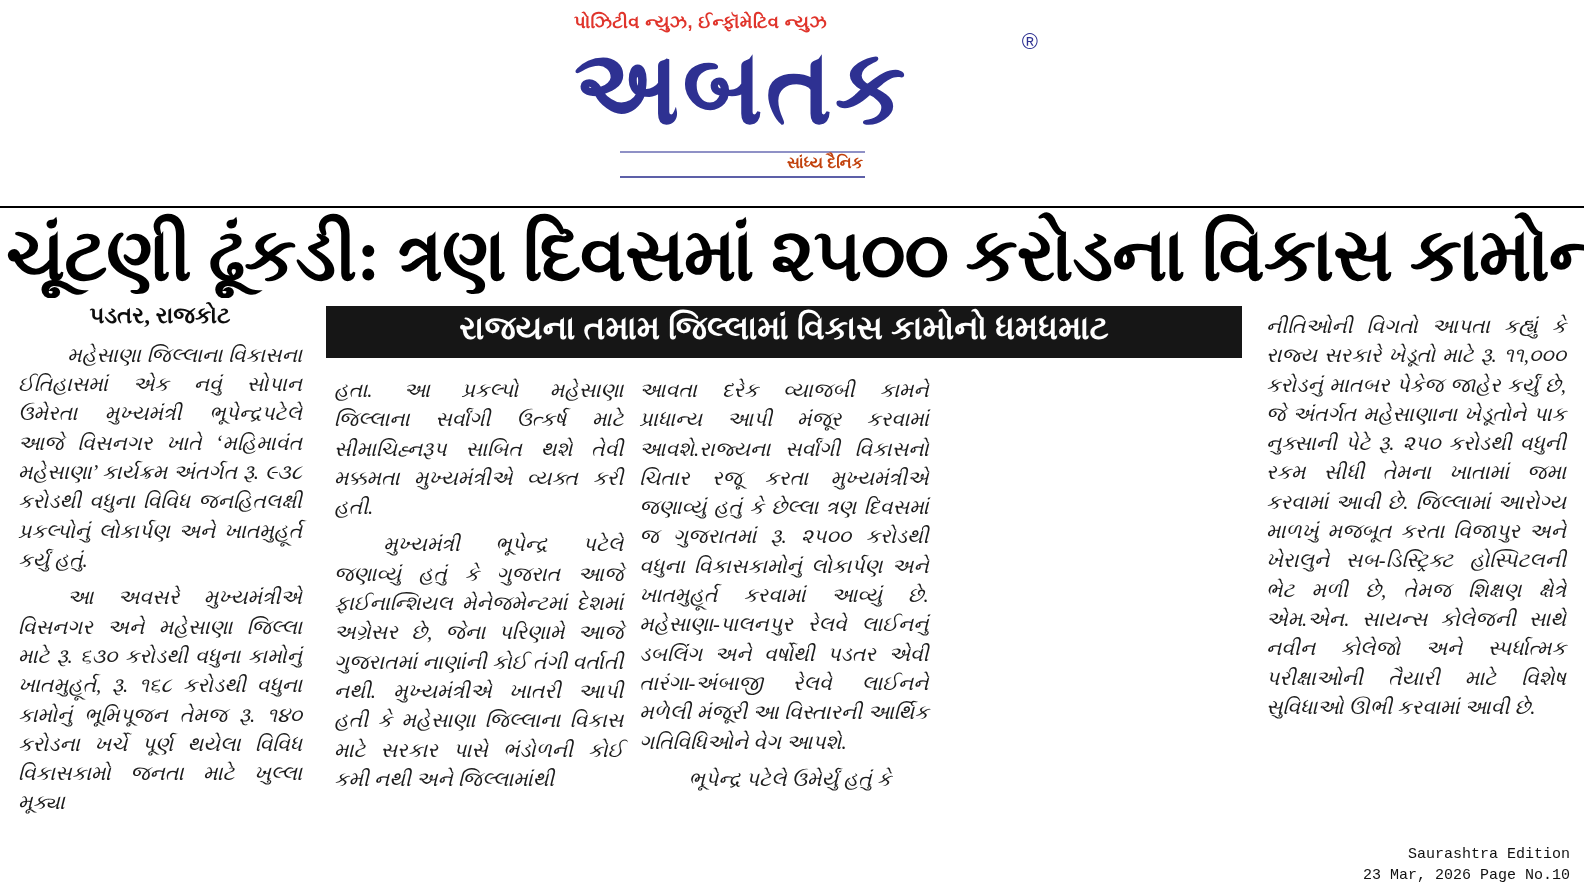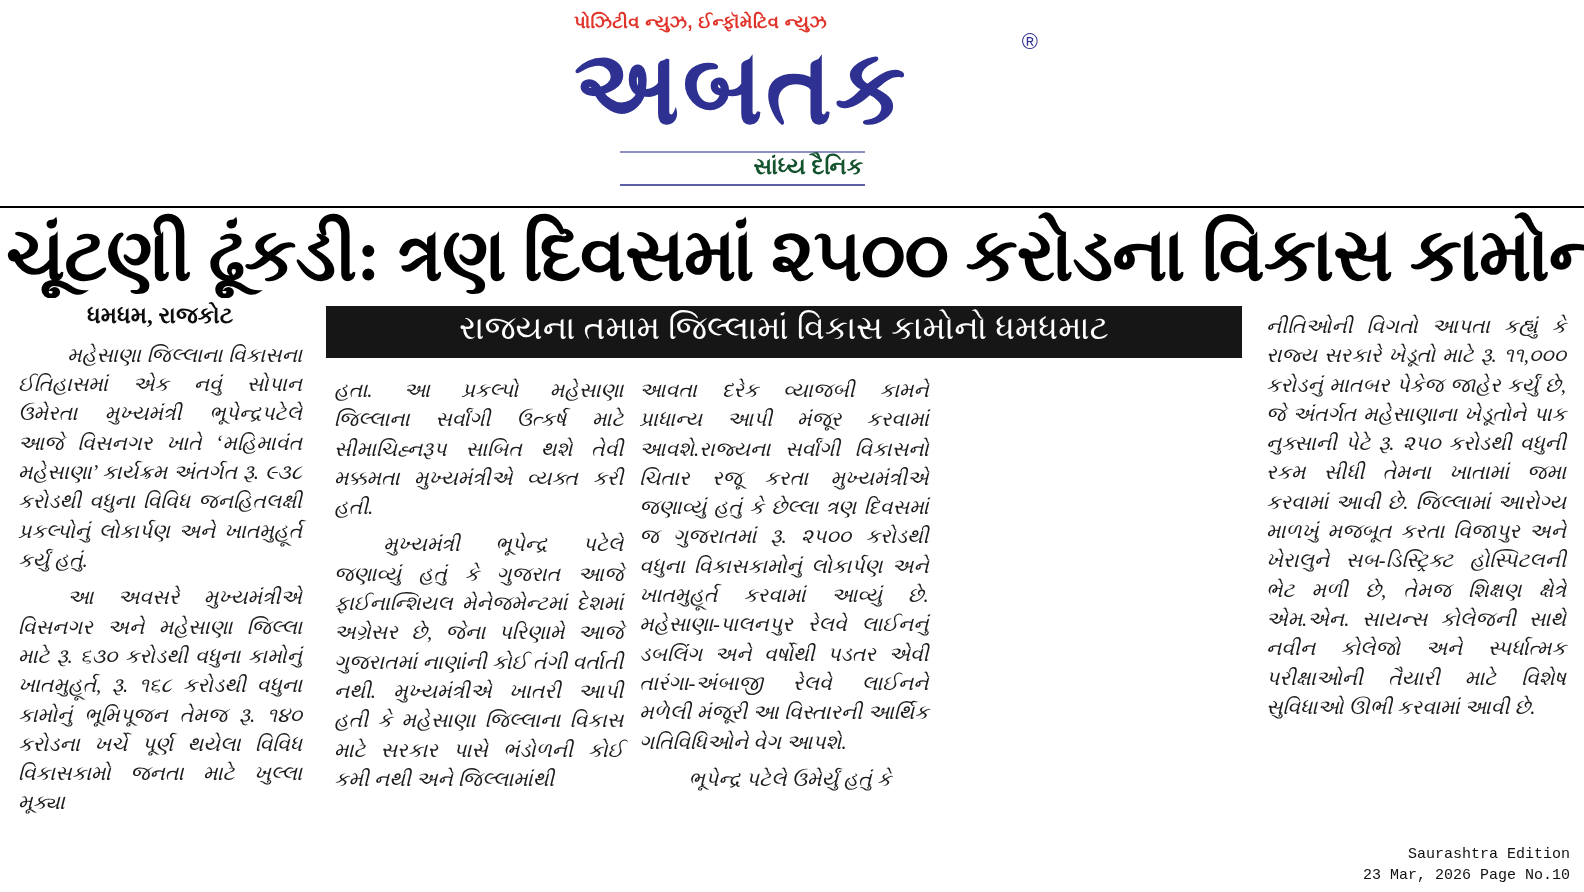--- a/index.html
+++ b/index.html
@@ -28,40 +28,40 @@
   }
   .reg-mark {
     position:absolute; right:-28px; top:-4px; font-size:22px; color:#2e3192;
     font-family:"Liberation Sans", sans-serif;
   }
   .evening-daily-box {
     width:245px; margin-left:auto; margin-right:145px;
     border-top:2px solid #8f91c6; border-bottom:2px solid #5d60a8;
     text-align:right; padding:1px 2px 4px 0; box-sizing:border-box;
   }
-  .evening-daily { font-size:23px; font-weight:bold; color:#14532d; white-space:nowrap;text-align:right; }
+  .evening-daily { font-size:16px; font-weight:bold; color:#c2410c; white-space:nowrap;text-align:right; }
 
   
   .top-rule { border:none; border-top:2px solid #000; margin:8px 0 0 0; }
   .headline {
     font-size:74px; font-weight:bold; color:#000;
     text-align:center; line-height:1.08; padding:8px 6px 2px 6px;
     white-space:nowrap; overflow:hidden; letter-spacing:-1px;
   }
 
   
   .content { display:flex; gap:16px; padding:0 10px; margin-top:2px; box-sizing:border-box; }
   .col {
     font-size:20.5px; line-height:1.43; text-align:justify; color:#1b1b1b;
     overflow:hidden;
   }
   .col-1 { width:300px; flex:none; }
   .mid-wrap { width:916px; flex:none; display:flex; flex-direction:column; }
   .banner {
-    background:#161616; color:#fff; font-size:33px; font-weight:normal;
+    background:#161616; color:#fff; font-size:33px; font-weight:bold;
     text-align:center; padding:4px 0 10px 0; margin-top:6px; white-space:nowrap; overflow:hidden;
   }
   .mid-cols { display:flex; margin-top:10px; }
   .mid-cols .col { flex:1; }
   .col-5 { flex:1; margin-top:4px; }
 
   .byline { text-align:center; font-weight:bold; font-size:23px; margin:0 0 4px 0; color:#0d0d0d; }
   p.para { margin:8px; text-indent:2.4em;font-style:italic; }
   p.para.noindent { text-indent:0; }
 
@@ -88,21 +88,21 @@
   </div>
 </div>
 
 <hr class="top-rule">
 
 <div class="headline">ચૂંટણી ઢૂંકડી: ત્રણ દિવસમાં ૨૫૦૦ કરોડના વિકાસ કામોની ભેટ</div>
 
 <div class="content">
 
   <div class="col col-1">
-    <div class="byline">ધમધમ, રાજકોટ</div>
+    <div class="byline">પડતર, રાજકોટ</div>
     <p class="para">મહેસાણા જિલ્લાના વિકાસના ઈતિહાસમાં એક નવું સોપાન ઉમેરતા મુખ્યમંત્રી ભૂપેન્દ્રપટેલે આજે વિસનગર ખાતે ‘મહિમાવંત મહેસાણા’ કાર્યક્રમ અંતર્ગત રૂ. ૯૩૮ કરોડથી વધુના વિવિધ જનહિતલક્ષી પ્રકલ્પોનું લોકાર્પણ અને ખાતમુહૂર્ત કર્યું હતું.</p>
     <p class="para">આ અવસરે મુખ્યમંત્રીએ વિસનગર અને મહેસાણા જિલ્લા માટે રૂ. ૬૩૦ કરોડથી વધુના કામોનું ખાતમુહૂર્ત, રૂ. ૧૬૮ કરોડથી વધુના કામોનું ભૂમિપૂજન તેમજ રૂ. ૧૪૦ કરોડના ખર્ચે પૂર્ણ થયેલા વિવિધ વિકાસકામો જનતા માટે ખુલ્લા મૂક્યા</p>
   </div>
 
   <div class="mid-wrap">
     <div class="banner">રાજયના તમામ જિલ્લામાં વિકાસ કામોનો ધમધમાટ</div>
     <div class="mid-cols">
       <div class="col">
         <p class="para noindent">હતા. આ પ્રકલ્પો મહેસાણા જિલ્લાના સર્વાંગી ઉત્કર્ષ માટે સીમાચિહ્નરૂપ સાબિત થશે તેવી મક્કમતા મુખ્યમંત્રીએ વ્યક્ત કરી હતી.</p>
         <p class="para">મુખ્યમંત્રી ભૂપેન્દ્ર પટેલે જણાવ્યું હતું કે ગુજરાત આજે ફાઈનાન્શિયલ મેનેજમેન્ટમાં દેશમાં અગ્રેસર છે, જેના પરિણામે આજે ગુજરાતમાં નાણાંની કોઈ તંગી વર્તાતી નથી. મુખ્યમંત્રીએ ખાતરી આપી હતી કે મહેસાણા જિલ્લાના વિકાસ માટે સરકાર પાસે ભંડોળની કોઈ કમી નથી અને જિલ્લામાંથી</p>

